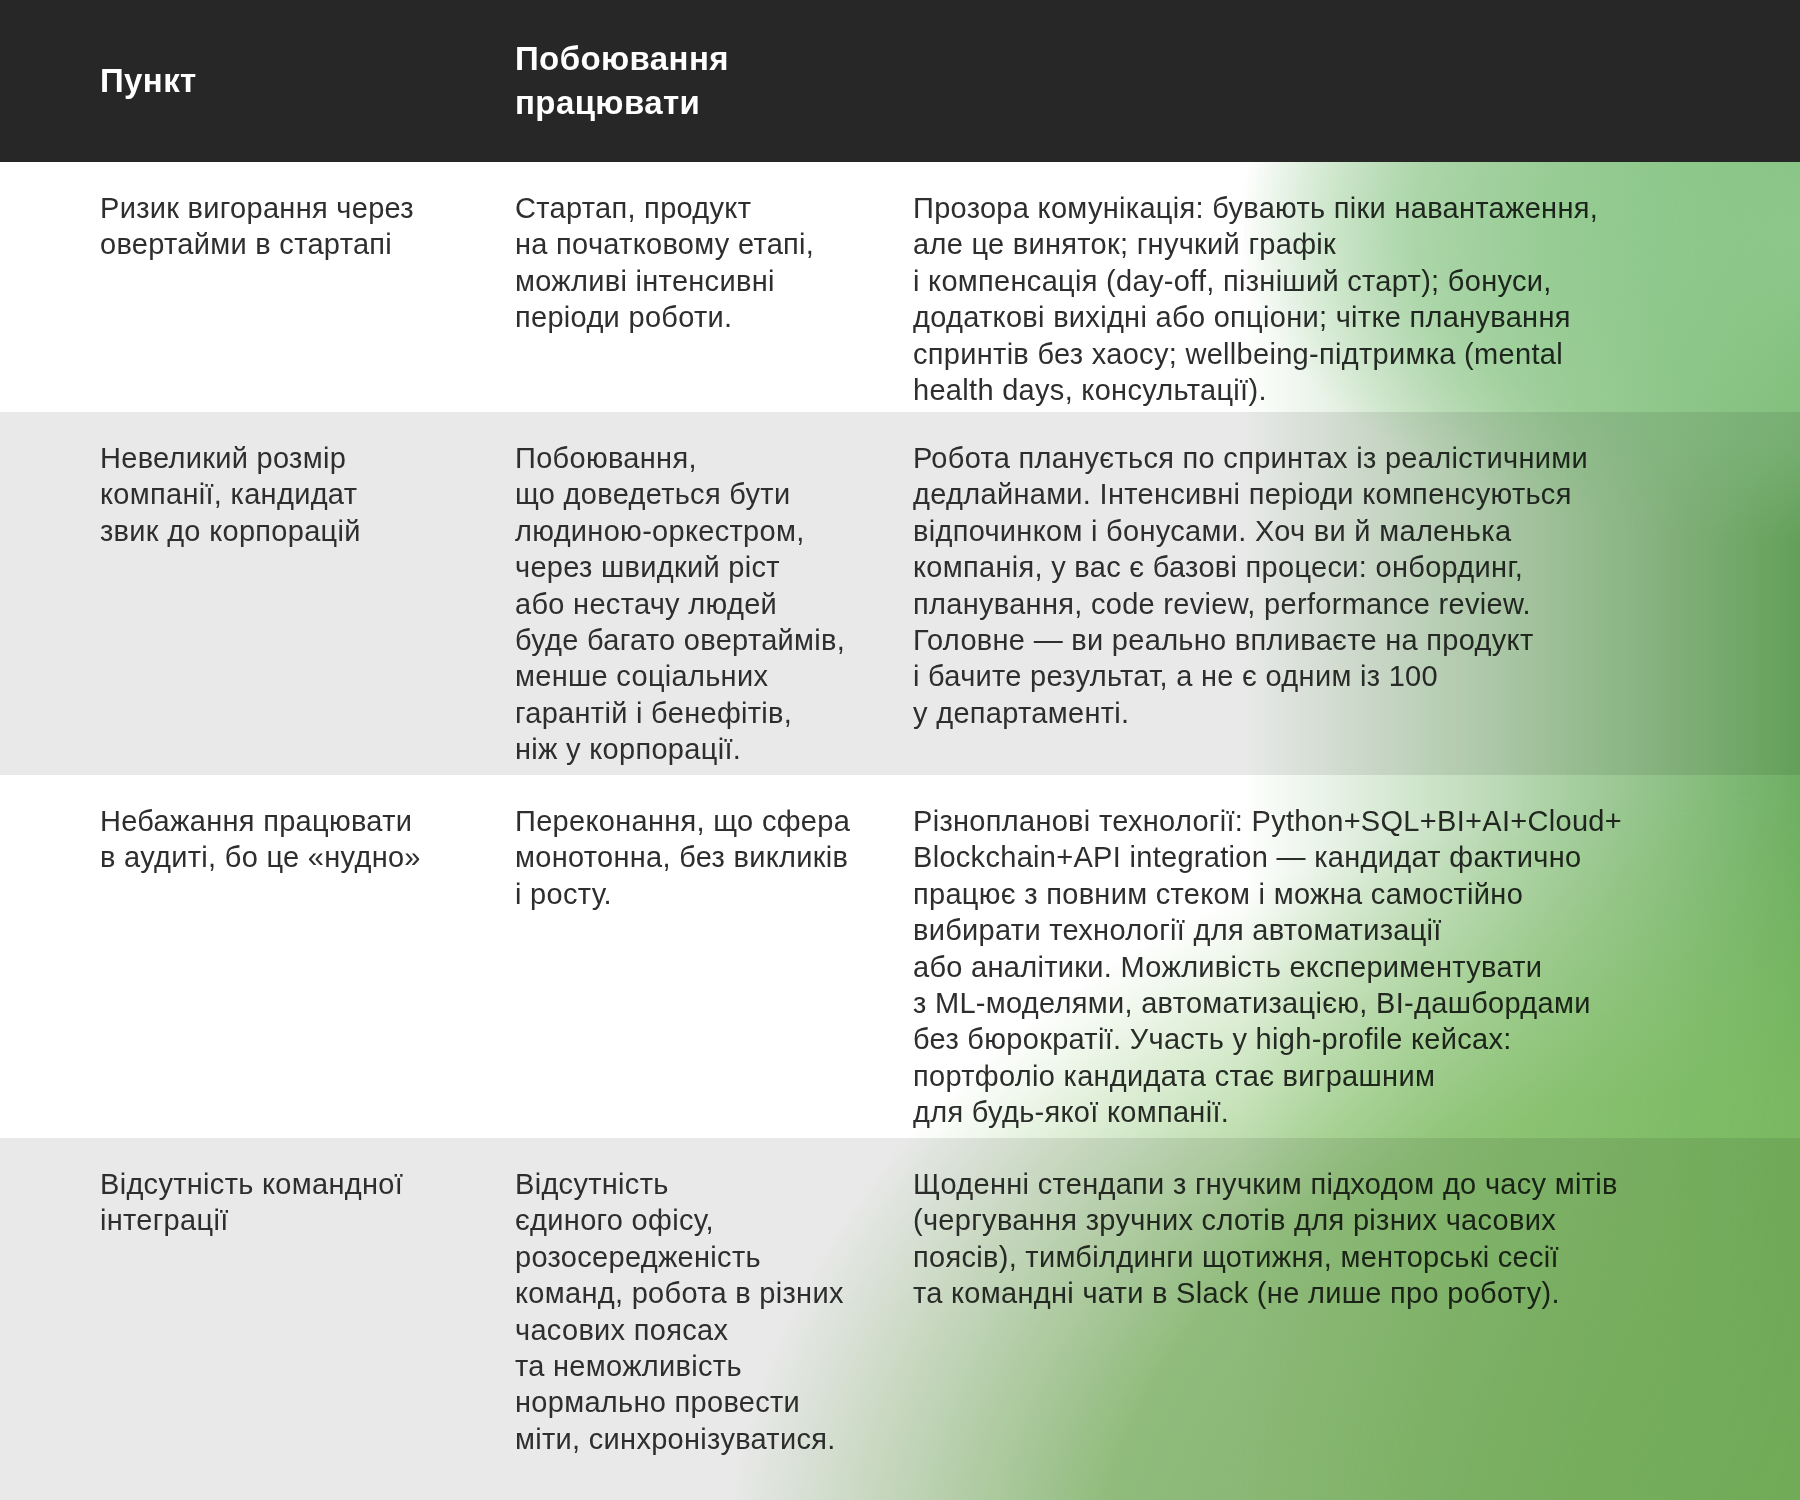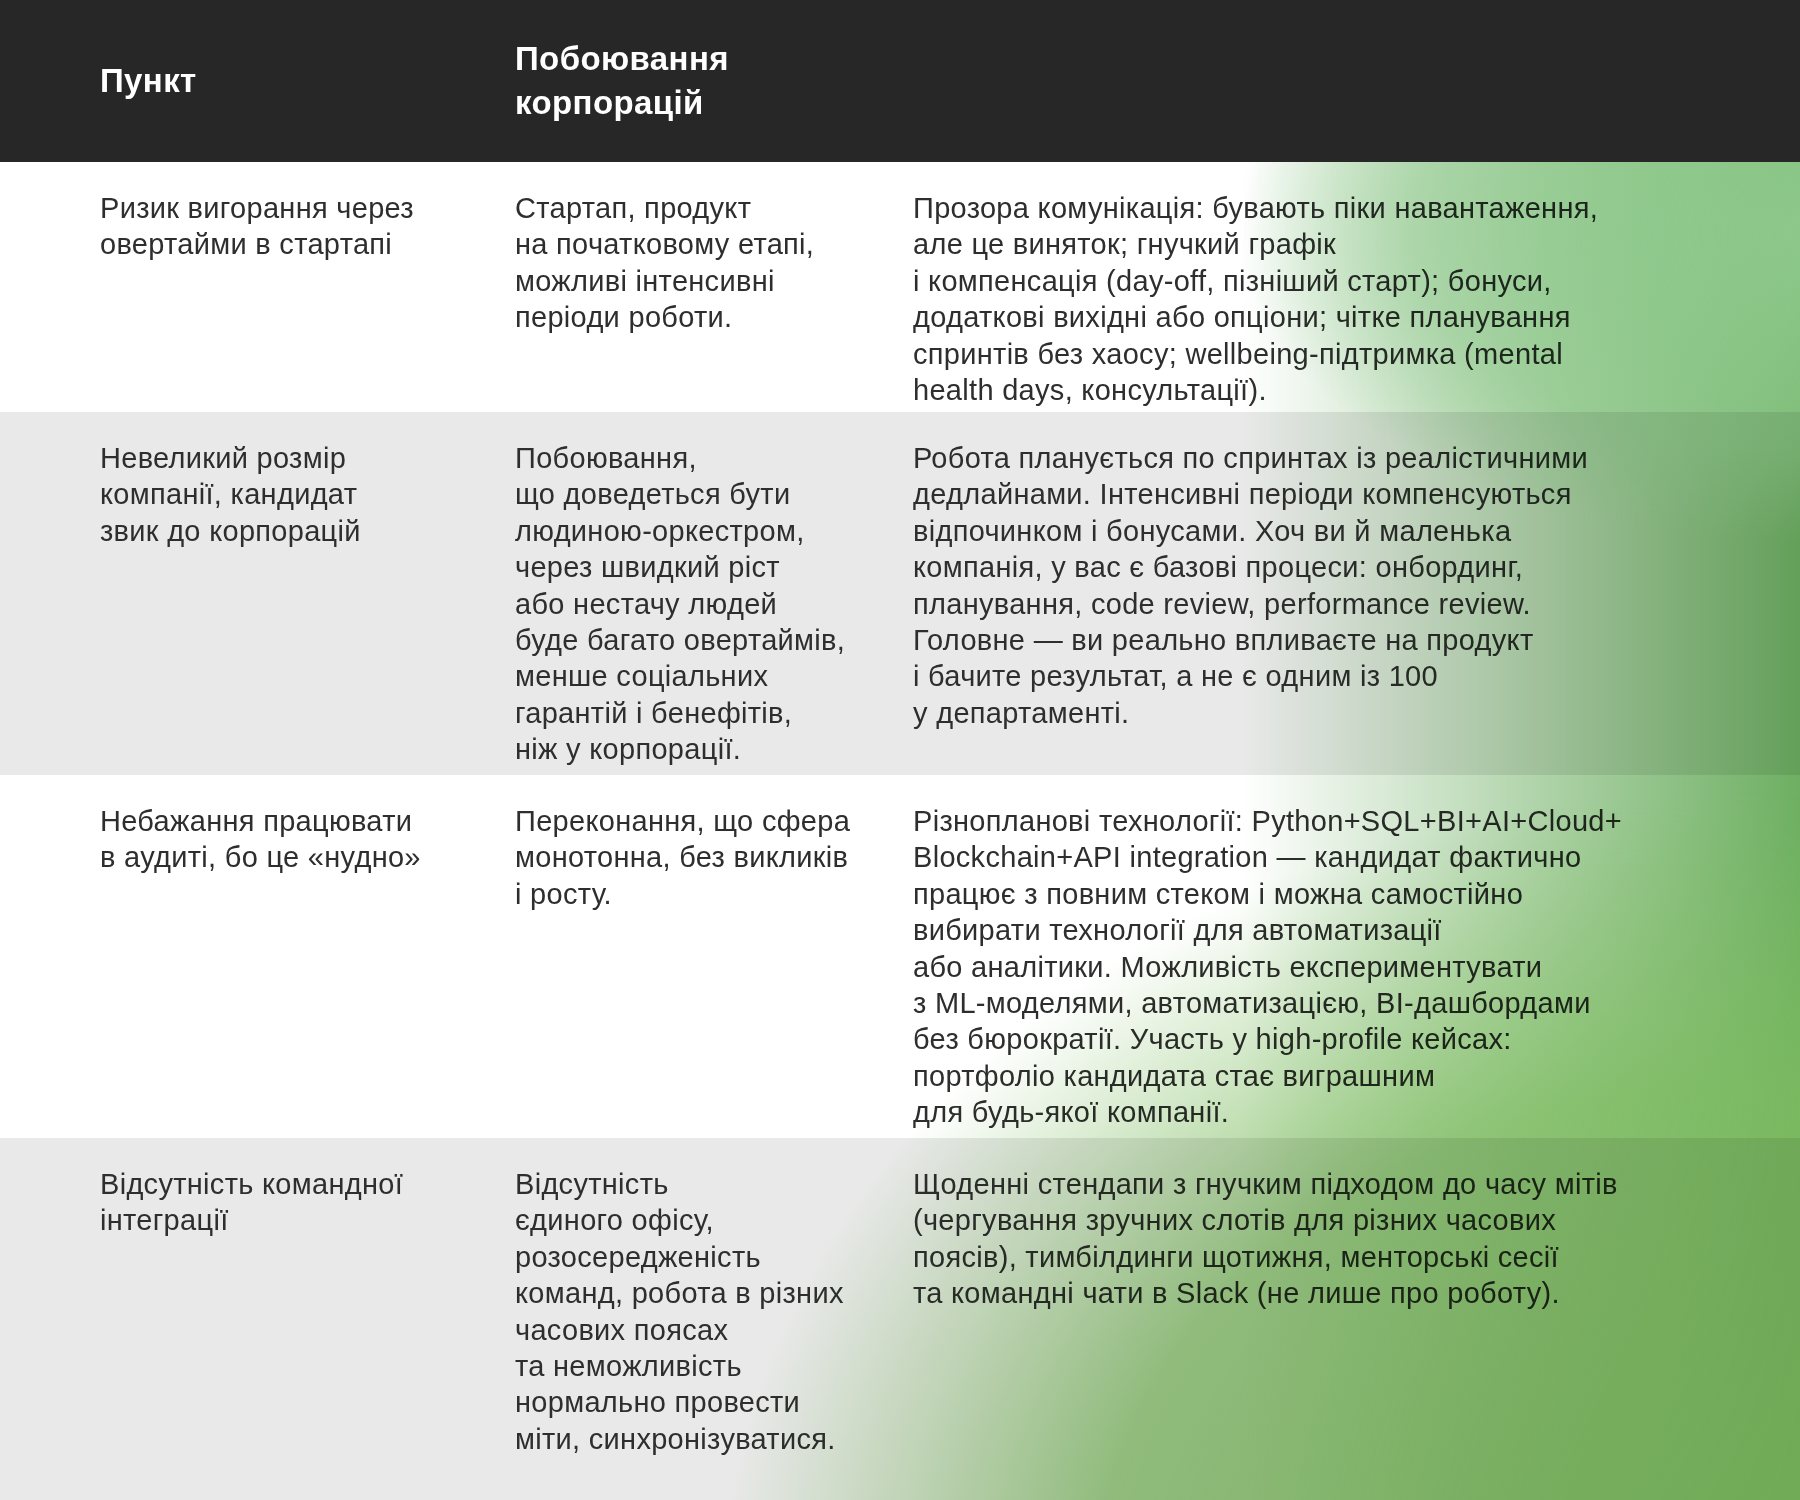--- a/index.html
+++ b/index.html
@@ -62,21 +62,21 @@
   }
 </style>
 </head>
 <body>
 
 <div class="page">
 
   <div class="thead">
     <div class="th">Пункт</div>
     <div class="th">Побоювання
-корпорацій</div>
+працювати</div>
   </div>
 
   <div class="trow r1">
     <div class="td">Ризик вигорання через
 овертайми в стартапі</div>
     <div class="td">Стартап, продукт
 на початковому етапі,
 можливі інтенсивні
 періоди роботи.</div>
     <div class="td">Прозора комунікація: бувають піки навантаження,

